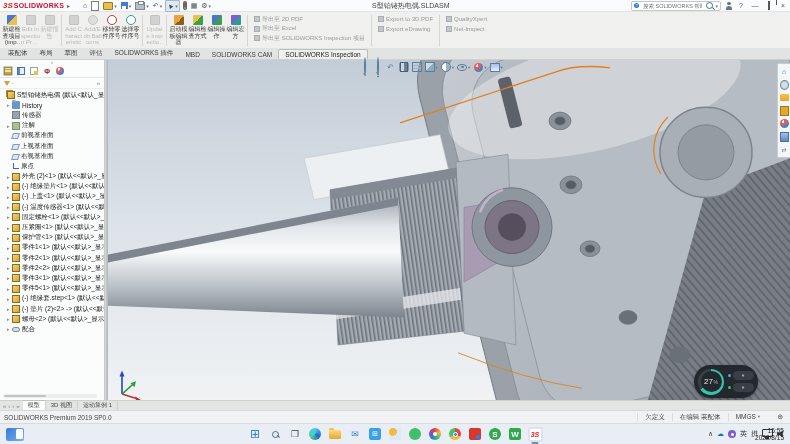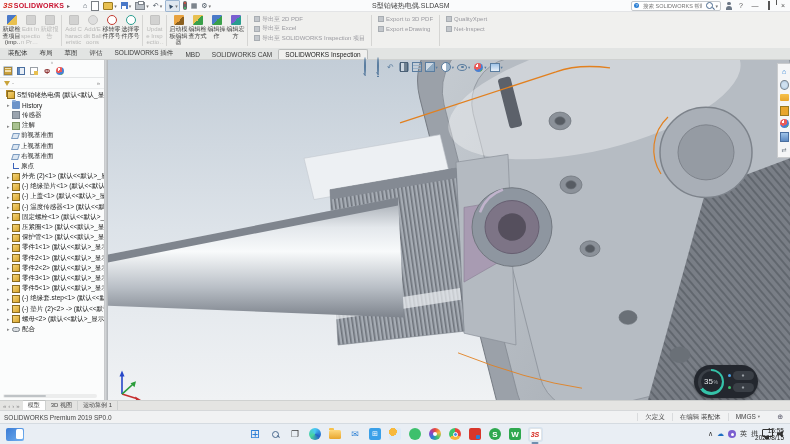--- a/index.html
+++ b/index.html
@@ -828,21 +828,21 @@
           </span>
 
           <span class="tpic">
             <span class="tp-arrows">⇄</span>
           </span>
         </div>
 
       <div class="zbadge">
         <div class="zb-circle">
           <div class="zb-inner">
-            <span>35</span>
+            <span>27</span>
             <span class="pct">%</span>
           </div>
         </div>
         <div class="zb-col">
           <div class="zb-row">
               <span class="zb-dot blue"></span>
             <span class="zb-btn">⏺</span>
             </div>
           <div class="zb-row">
               <span class="zb-dot green"></span>

